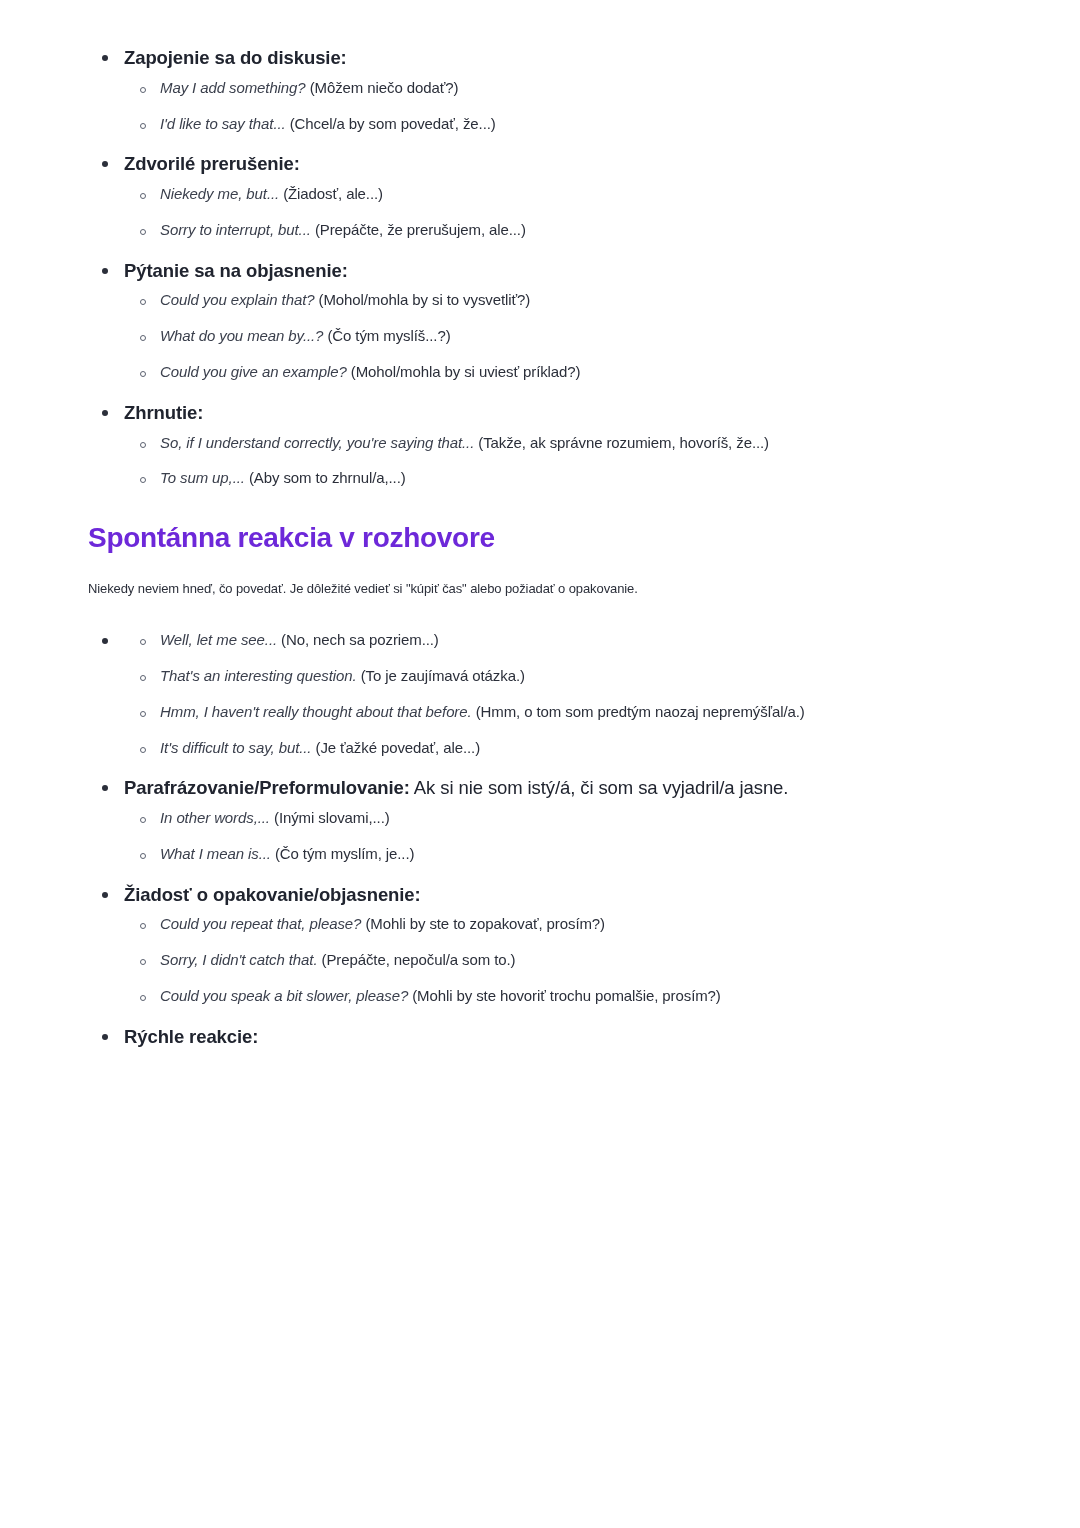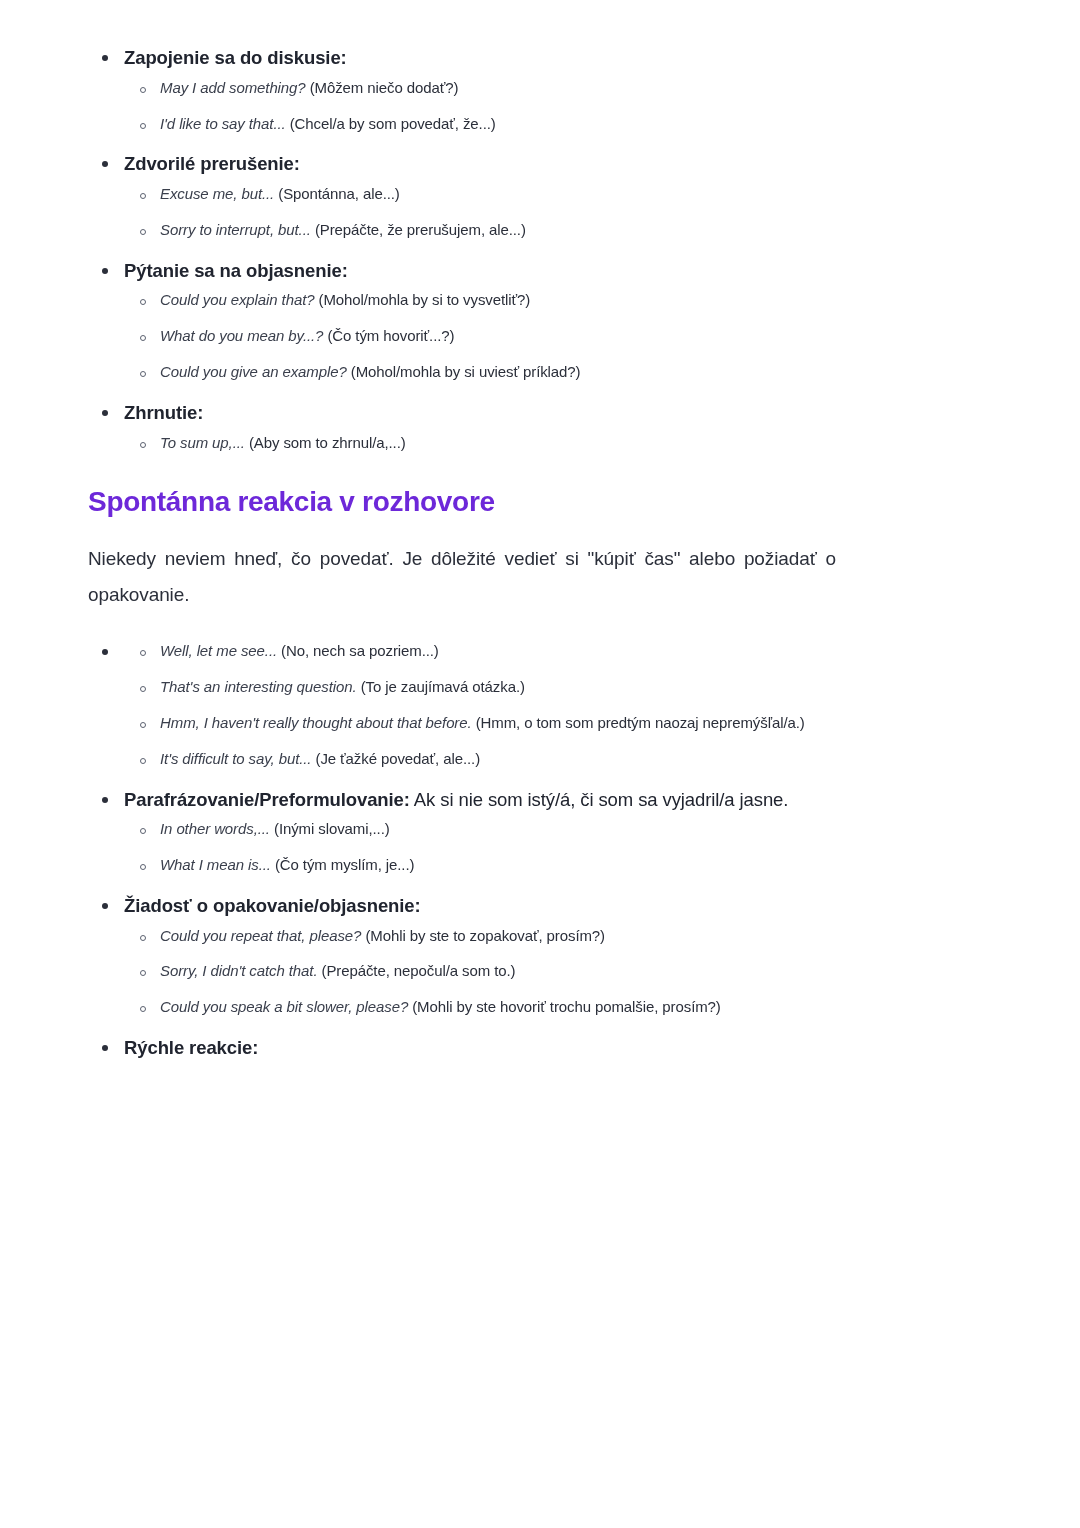--- a/index.html
+++ b/index.html
@@ -109,21 +109,21 @@
   h2.section-heading {
     font-size: 28px;
     font-weight: bold;
     color: #6d28d9;
     margin: 30px 0 22px 0;
     letter-spacing: -0.3px;
     line-height: 1.2;
   }
 
   p.body-para {
-    font-size: 19px;
+    font-size: 13px;
     line-height: 1.88;
     margin: 16px 0 26px 0;
     text-align: justify;
     color: #2b2f3a;
     letter-spacing: -0.1px;
   }
 
   .watermark {
     position: absolute;
     left: 893px;
@@ -147,35 +147,36 @@
         <li class="topic">
           <div class="topic-title">Zapojenie sa do diskusie:</div>
           <ul class="lvl2">
             <li class="phrase"><span class="en">May I add something?</span><span class="sk"> (Môžem niečo dodať?)</span></li>
             <li class="phrase"><span class="en">I'd like to say that...</span><span class="sk"> (Chcel/a by som povedať, že...)</span></li>
           </ul>
         </li>
         <li class="topic">
           <div class="topic-title">Zdvorilé prerušenie:</div>
           <ul class="lvl2">
-            <li class="phrase"><span class="en">Excuse me, but...</span><span class="sk"> (Spontánna, ale...)</span></li>
+            <li class="phrase"><span class="en">Niekedy me, but...</span><span class="sk"> (Žiadosť, ale...)</span></li>
             <li class="phrase"><span class="en">Sorry to interrupt, but...</span><span class="sk"> (Prepáčte, že prerušujem, ale...)</span></li>
           </ul>
         </li>
         <li class="topic">
           <div class="topic-title">Pýtanie sa na objasnenie:</div>
           <ul class="lvl2">
             <li class="phrase"><span class="en">Could you explain that?</span><span class="sk"> (Mohol/mohla by si to vysvetliť?)</span></li>
-            <li class="phrase"><span class="en">What do you mean by...?</span><span class="sk"> (Čo tým hovoriť...?)</span></li>
+            <li class="phrase"><span class="en">What do you mean by...?</span><span class="sk"> (Čo tým myslíš...?)</span></li>
             <li class="phrase"><span class="en">Could you give an example?</span><span class="sk"> (Mohol/mohla by si uviesť príklad?)</span></li>
           </ul>
         </li>
         <li class="topic">
           <div class="topic-title">Zhrnutie:</div>
           <ul class="lvl2">
+            <li class="phrase"><span class="en">So, if I understand correctly, you're saying that...</span><span class="sk"> (Takže, ak správne rozumiem, hovoríš, že...)</span></li>
             <li class="phrase"><span class="en">To sum up,...</span><span class="sk"> (Aby som to zhrnul/a,...)</span></li>
           </ul>
         </li>
       </ul>
       <h2 class="section-heading">Spontánna reakcia v rozhovore</h2>
       <p class="body-para">Niekedy neviem hneď, čo povedať. Je dôležité vedieť si "kúpiť čas" alebo požiadať o opakovanie.</p>
       <ul class="lvl1">
         <li class="topic">
           <ul class="lvl2">
             <li class="phrase"><span class="en">Well, let me see...</span><span class="sk"> (No, nech sa pozriem...)</span></li>

